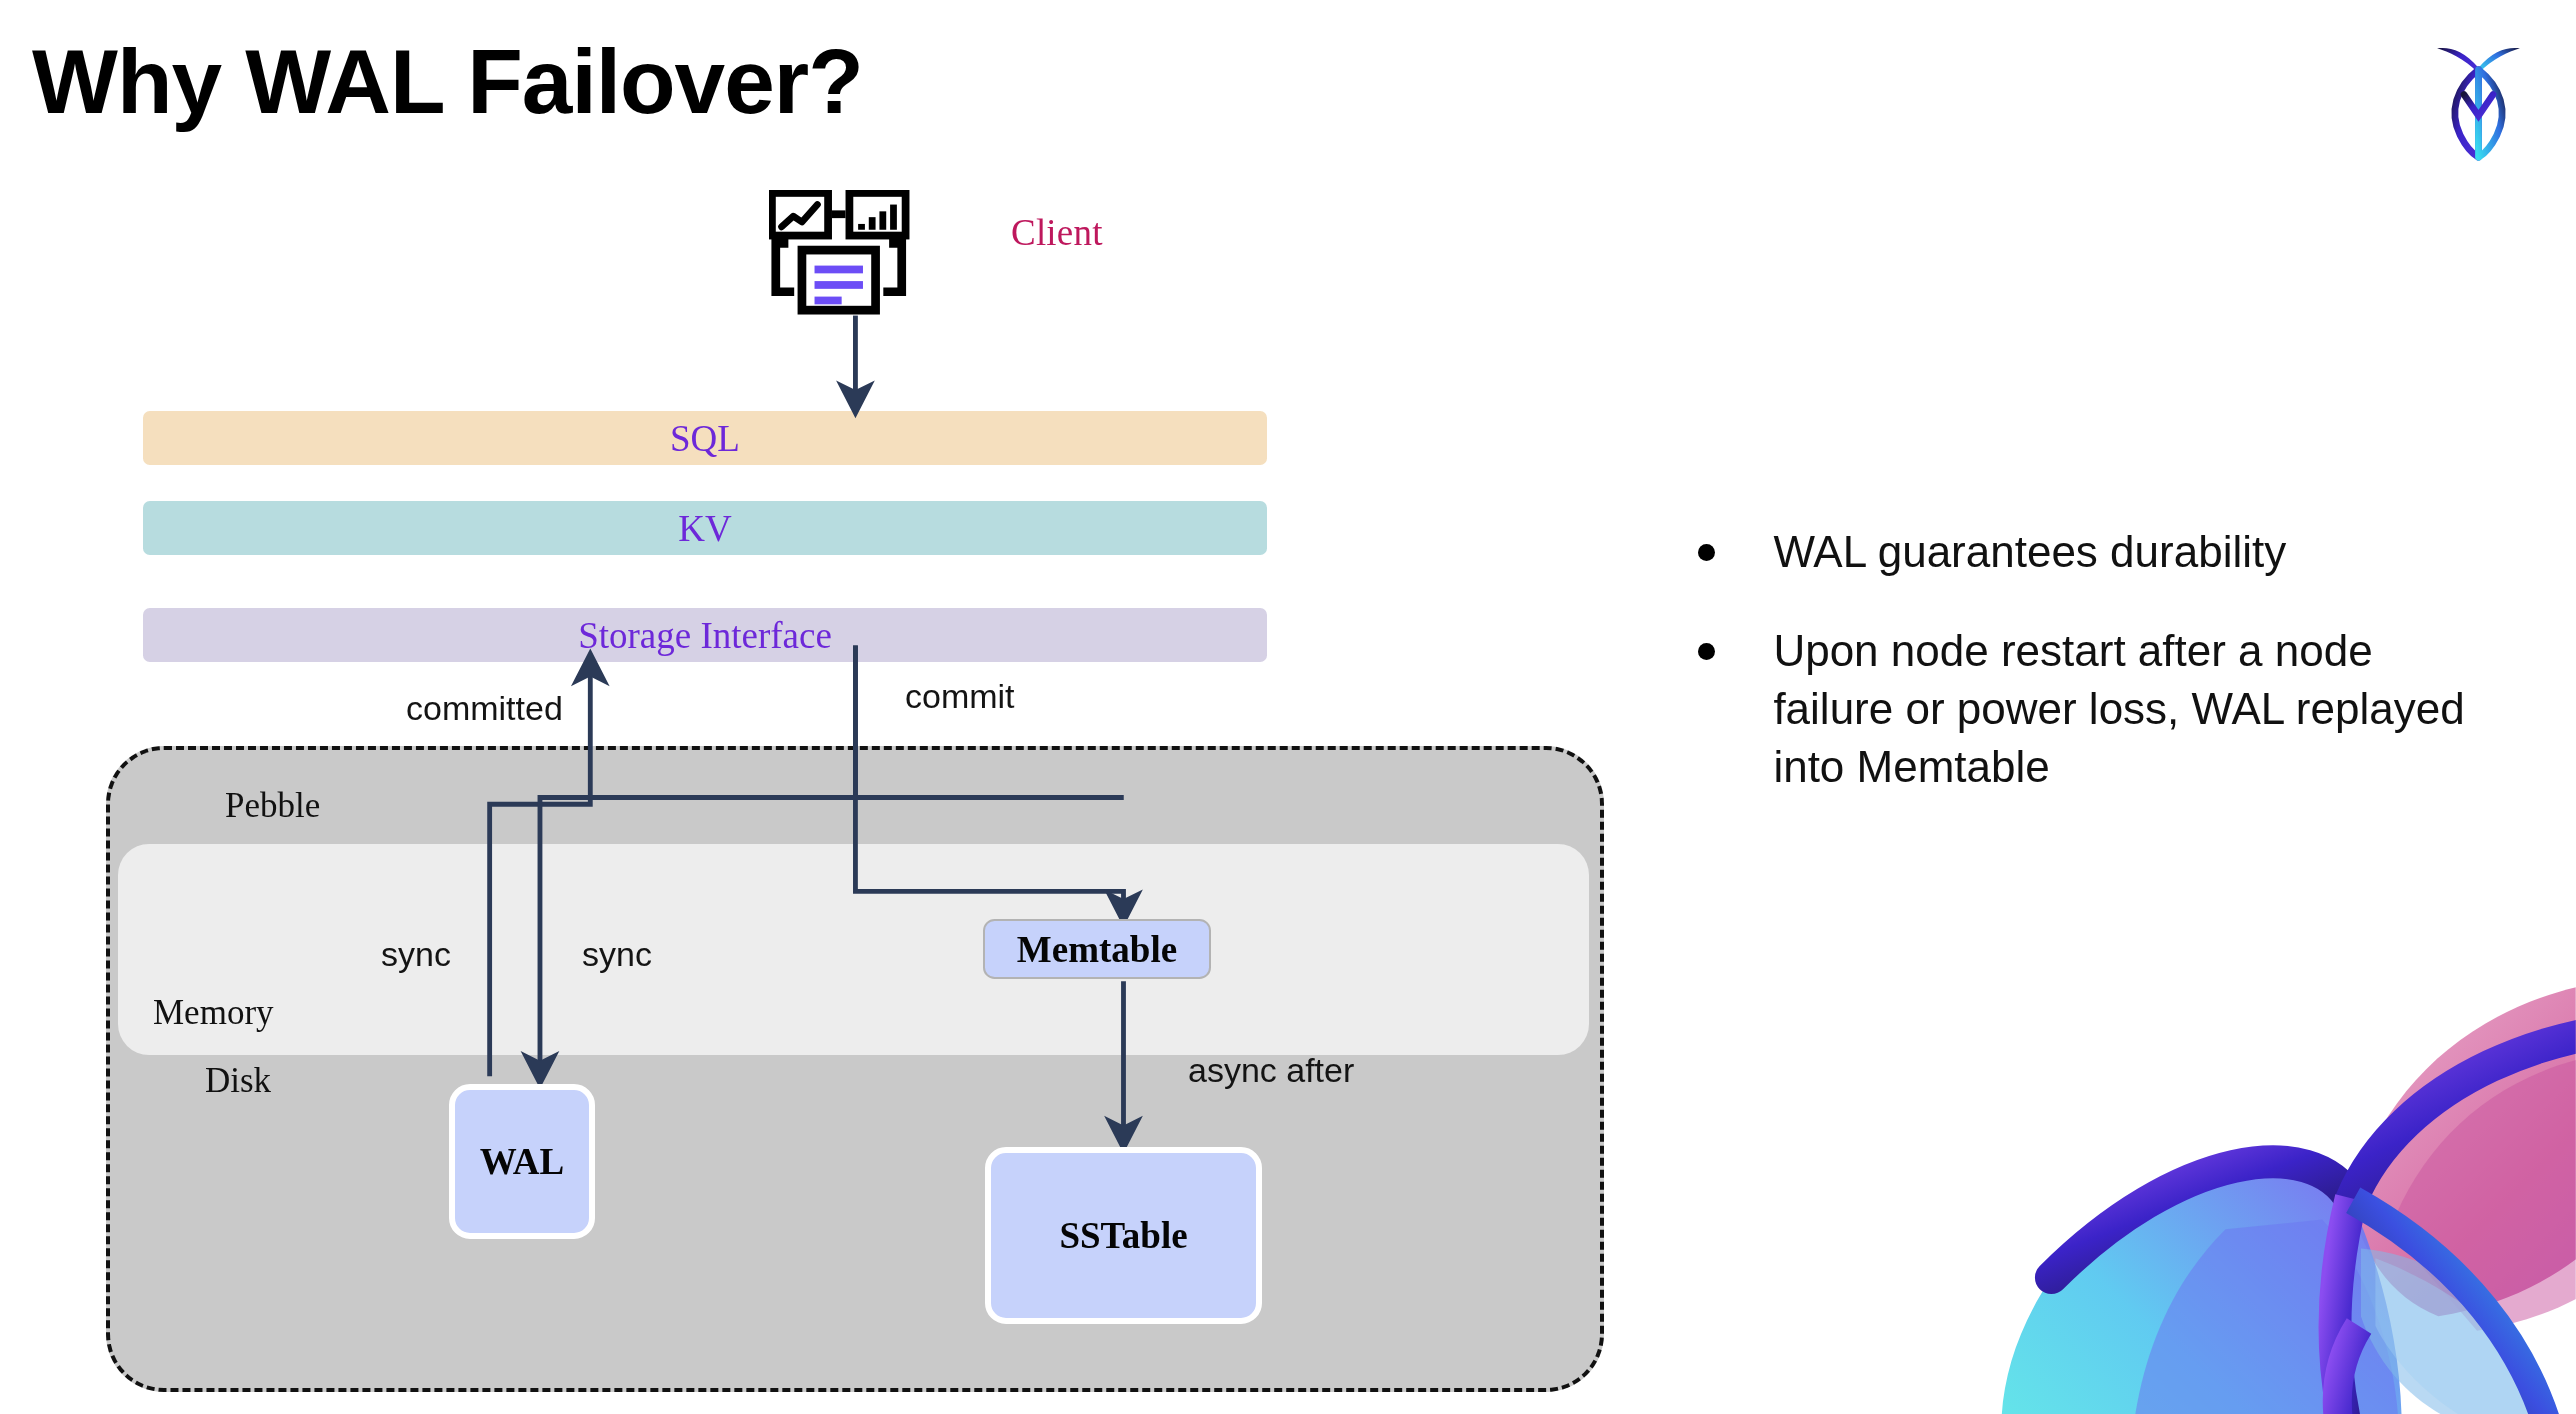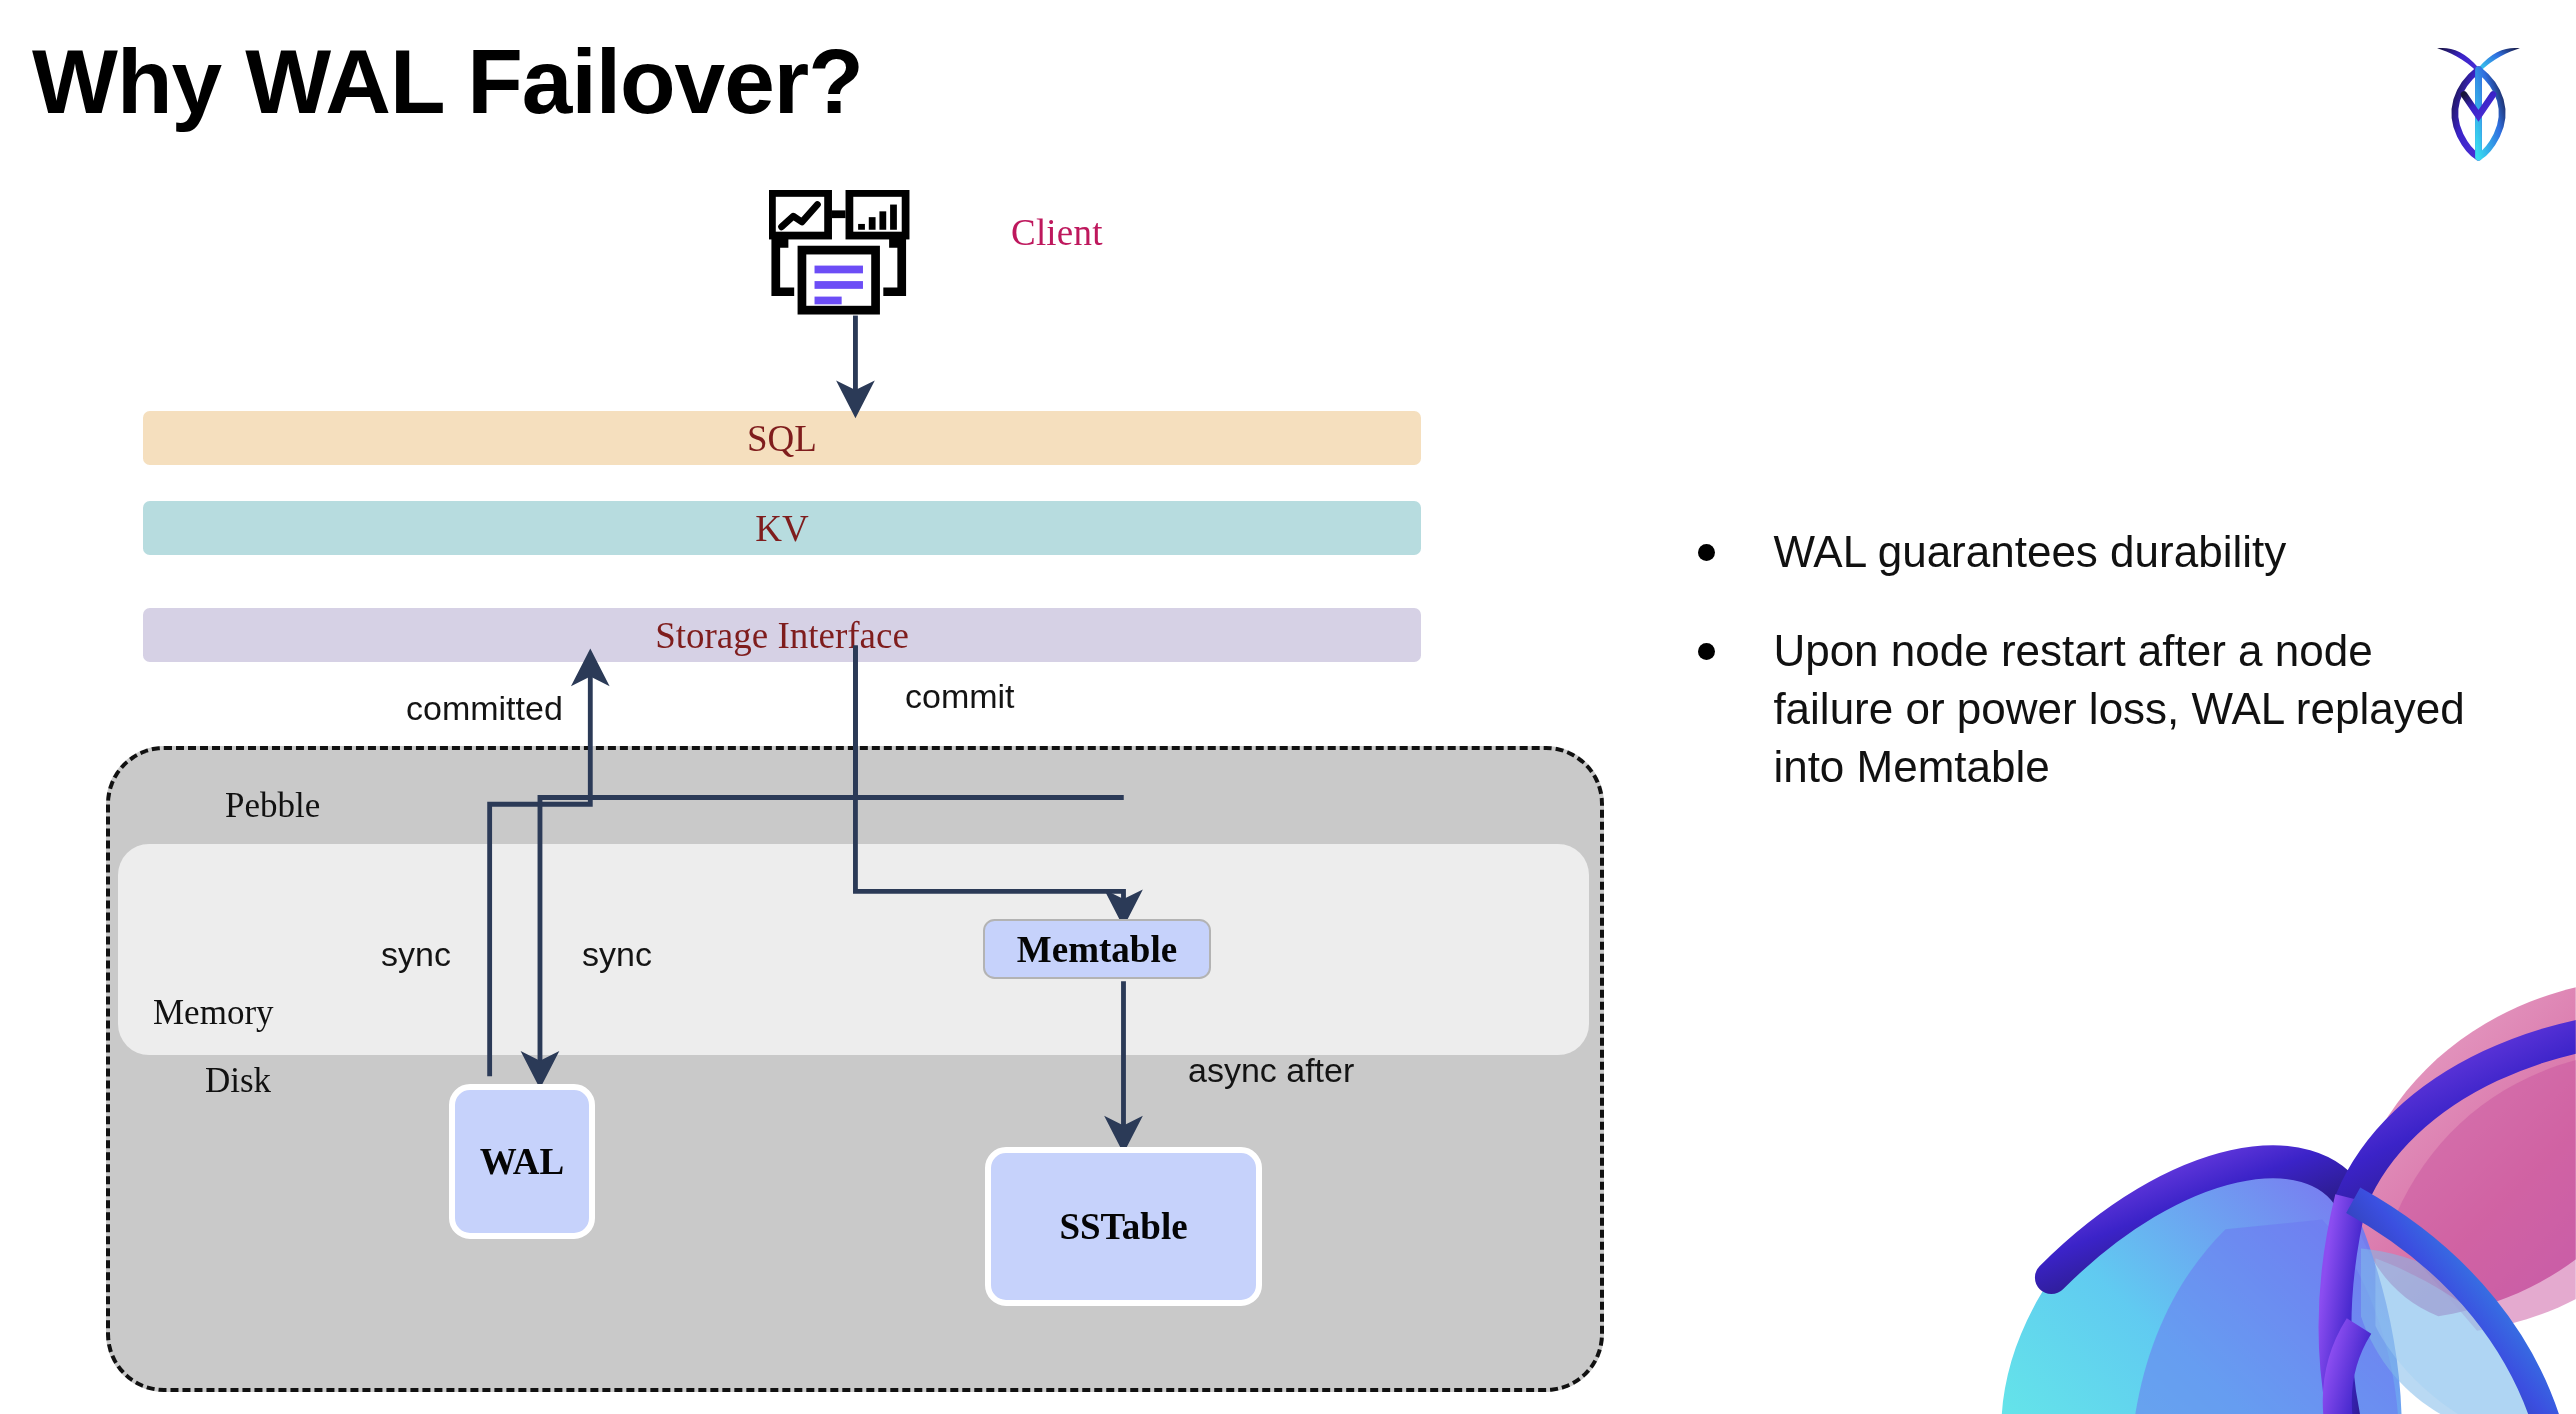--- a/index.html
+++ b/index.html
@@ -27,23 +27,23 @@
   
   #client-icon{position:absolute;left:769px;top:190px;width:155px;height:126px;}
   #client-label{
     position:absolute;left:1011px;top:211px;
     font-size:37px;color:#be185d;font-family:Liberation Serif, serif;
     letter-spacing:0.2px;
   }
 
   
   .layer-bar{
-    position:absolute;left:143px;width:1278px;height:54px;border-radius:6.8px;
+    position:absolute;left:143px;width:1124px;height:54px;border-radius:6.8px;
     display:flex;align-items:center;justify-content:center;
-    font-family:"Liberation Serif", serif;font-size:37px;color:#7f1d1d;
+    font-family:"Liberation Serif", serif;font-size:37px;color:#6d28d9;
   }
   #bar-sql{top:411px;}
   #bar-kv{top:501px;}
   #bar-storage{top:591px;margin-top:17px;}
 
   
   #pebble-box{
     position:absolute;left:106px;top:746px;width:1498px;height:646px;
     background:#c9c9c9;border:4.8px dashed #111111;border-radius:58px;
     box-sizing:border-box;
@@ -74,21 +74,21 @@
   }
   #node-memtable{
     left:983px;top:919px;width:228px;height:60px;border-radius:11.6px;
     border:2.9px solid #b3b3b3;font-size:37px;
   }
   #node-wal{
     left:449px;top:1084px;width:146px;height:155px;border-radius:21px;
     border:6.8px solid #ffffff;font-size:37px;
   }
   #node-sstable{
-    left:985px;top:1147px;width:277px;height:159px;border-radius:21px;
+    left:985px;top:1147px;width:277px;height:177px;border-radius:21px;
     border:6.8px solid #ffffff;font-size:37px;
   }
 
   
   .flow-label{
     position:absolute;font-family:"Liberation Sans", sans-serif;
     font-size:34px;color:#141414;white-space:nowrap;
   }
   #label-committed{left:406px;top:689px;}
   #label-commit{left:905px;top:677px;}

